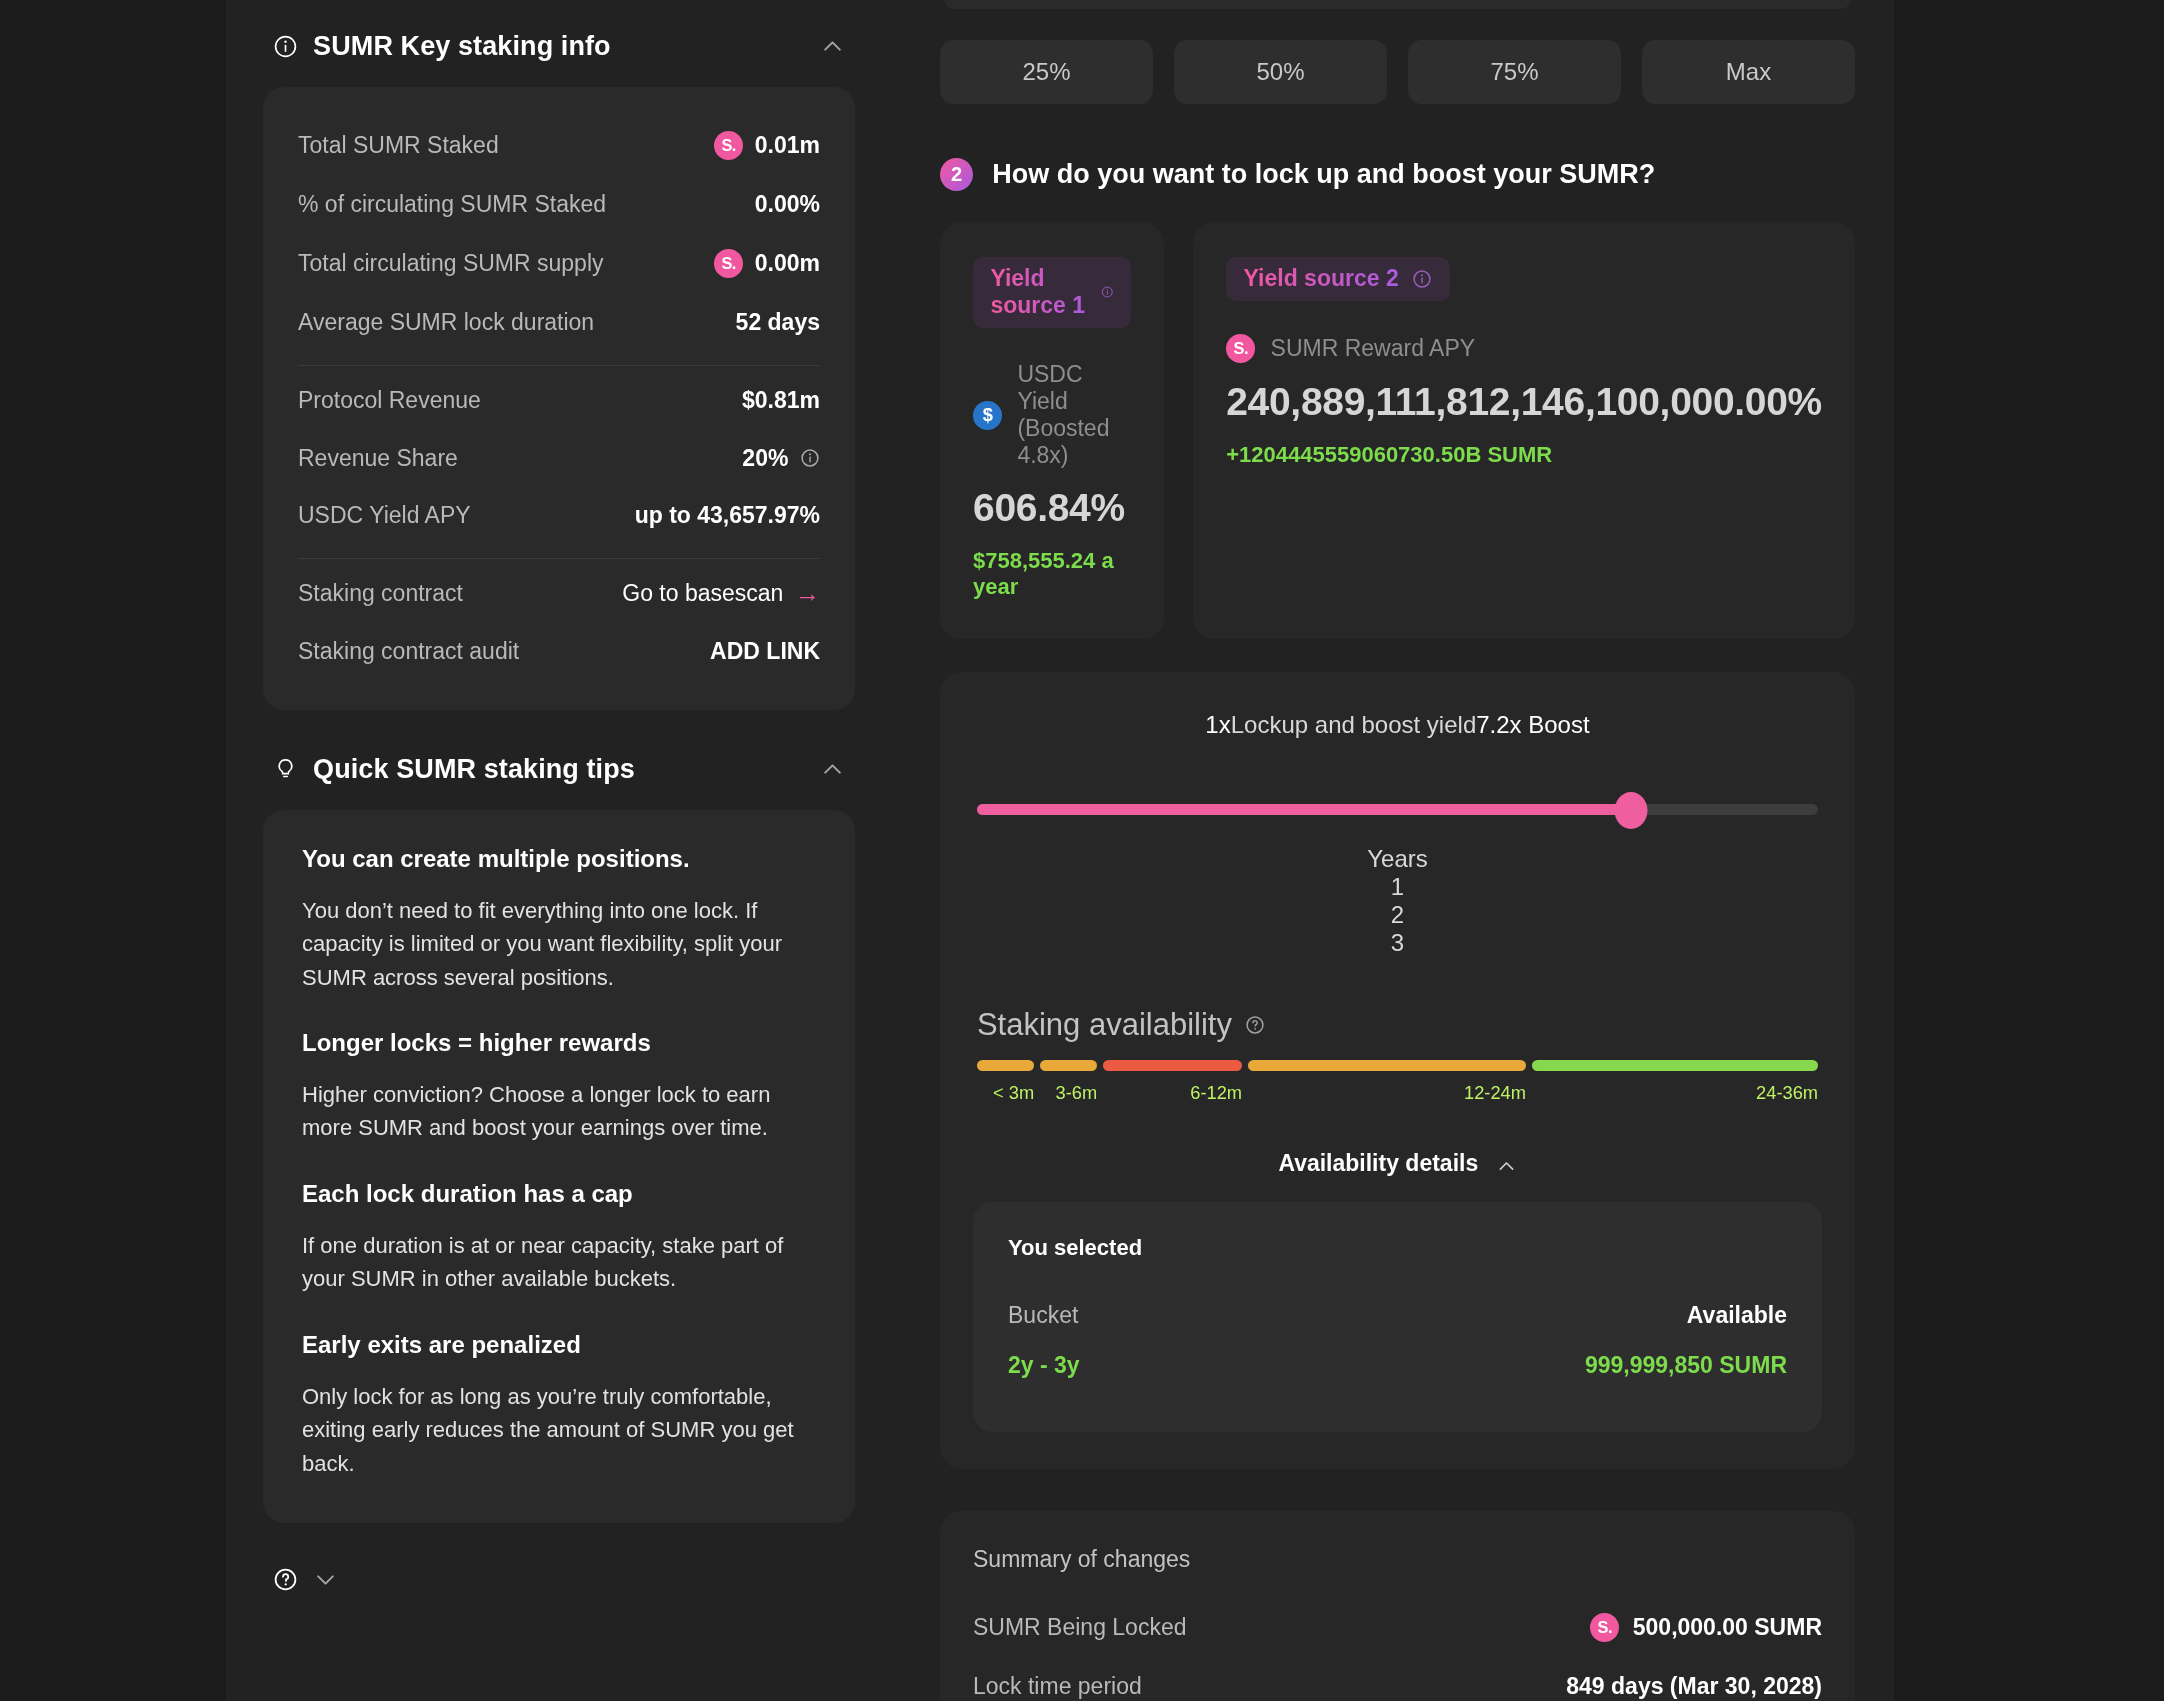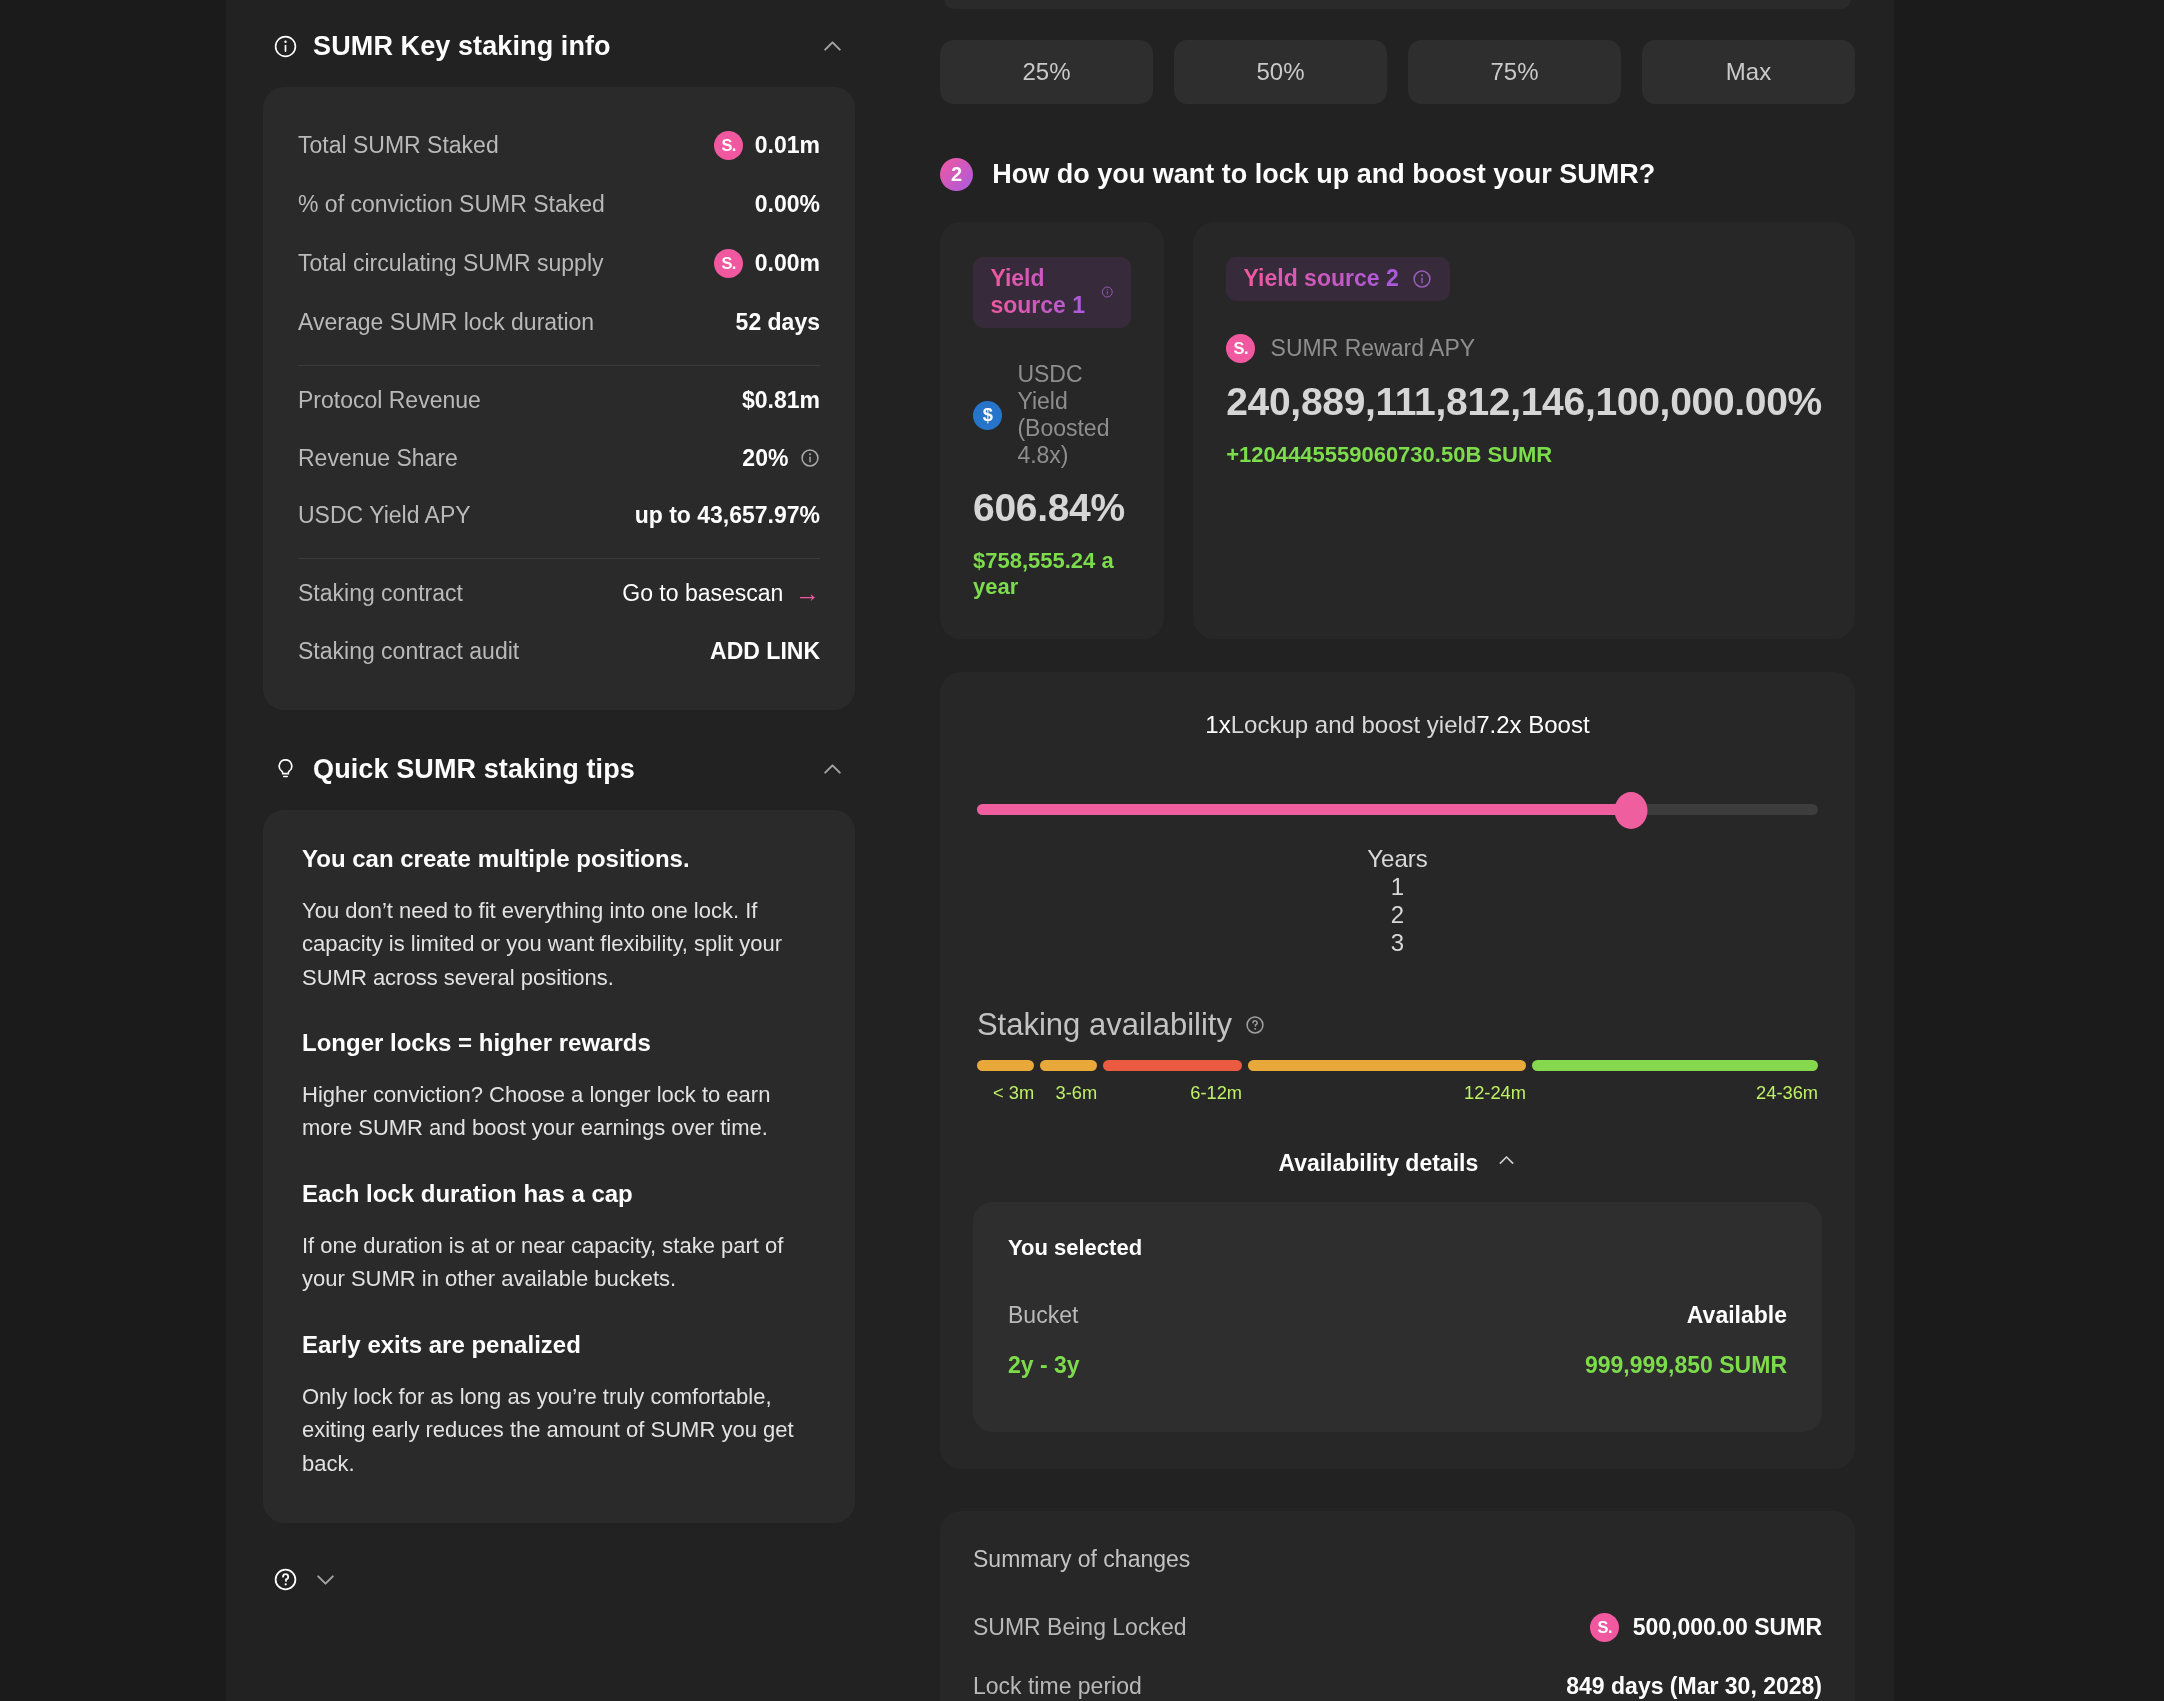--- a/index.html
+++ b/index.html
@@ -131,21 +131,21 @@
 
   .avail-head { display: flex; align-items: center; gap: 13.5px; margin-top: 50px; padding: 0 3.9px; }
   .avail-head .t { font-size: 31px; color: #c3c3c3; }
 
   .avail-bar { display: flex; gap: 5.8px; margin-top: 17.4px; padding: 0 3.9px; }
   .avail-seg { height: 10.6px; border-radius: 5.8px; }
   .avail-labels { display: flex; gap: 5.8px; margin-top: 11.6px; padding: 0 3.9px; }
   .avail-lab { font-size: 18.3px; color: #bef264; text-align: right; }
 
   .ad-toggle {
-    display: flex; align-items: flex-start; justify-content: center; gap: 17.4px;
+    display: flex; align-items: flex-end; justify-content: center; gap: 17.4px;
     margin-top: 46px; cursor: pointer;
   }
   .ad-toggle .t { font-size: 23px; font-weight: bold; color: #ffffff; }
 
   .ad-card { background: #2e2e2e; border-radius: 19.3px; margin-top: 25px; padding: 33px 35px 41px 35px; }
   .ad-title { font-size: 22px; font-weight: bold; color: #ffffff; margin-bottom: 29px; }
   .ad-row { display: flex; align-items: center; justify-content: space-between; padding: 11.6px 0; }
   .ad-row .k { font-size: 23px; color: #b9b9b9; }
   .ad-row .v { font-size: 23px; color: #ffffff; font-weight: bold; }
   .ad-row.data .k, .ad-row.data .v { color: #7ddc4b; font-weight: bold; }
@@ -183,21 +183,21 @@
 
         <div class="row">
           <span class="lbl">Total SUMR Staked</span>
           <span class="val">
             <span class="tok">S.</span>
             <span>0.01m</span>
           </span>
         </div>
 
         <div class="row">
-          <span class="lbl">% of conviction SUMR Staked</span>
+          <span class="lbl">% of circulating SUMR Staked</span>
           <span class="val">0.00%</span>
         </div>
 
         <div class="row">
           <span class="lbl">Total circulating SUMR supply</span>
           <span class="val">
             <span class="tok">S.</span>
             <span>0.00m</span>
           </span>
         </div>

